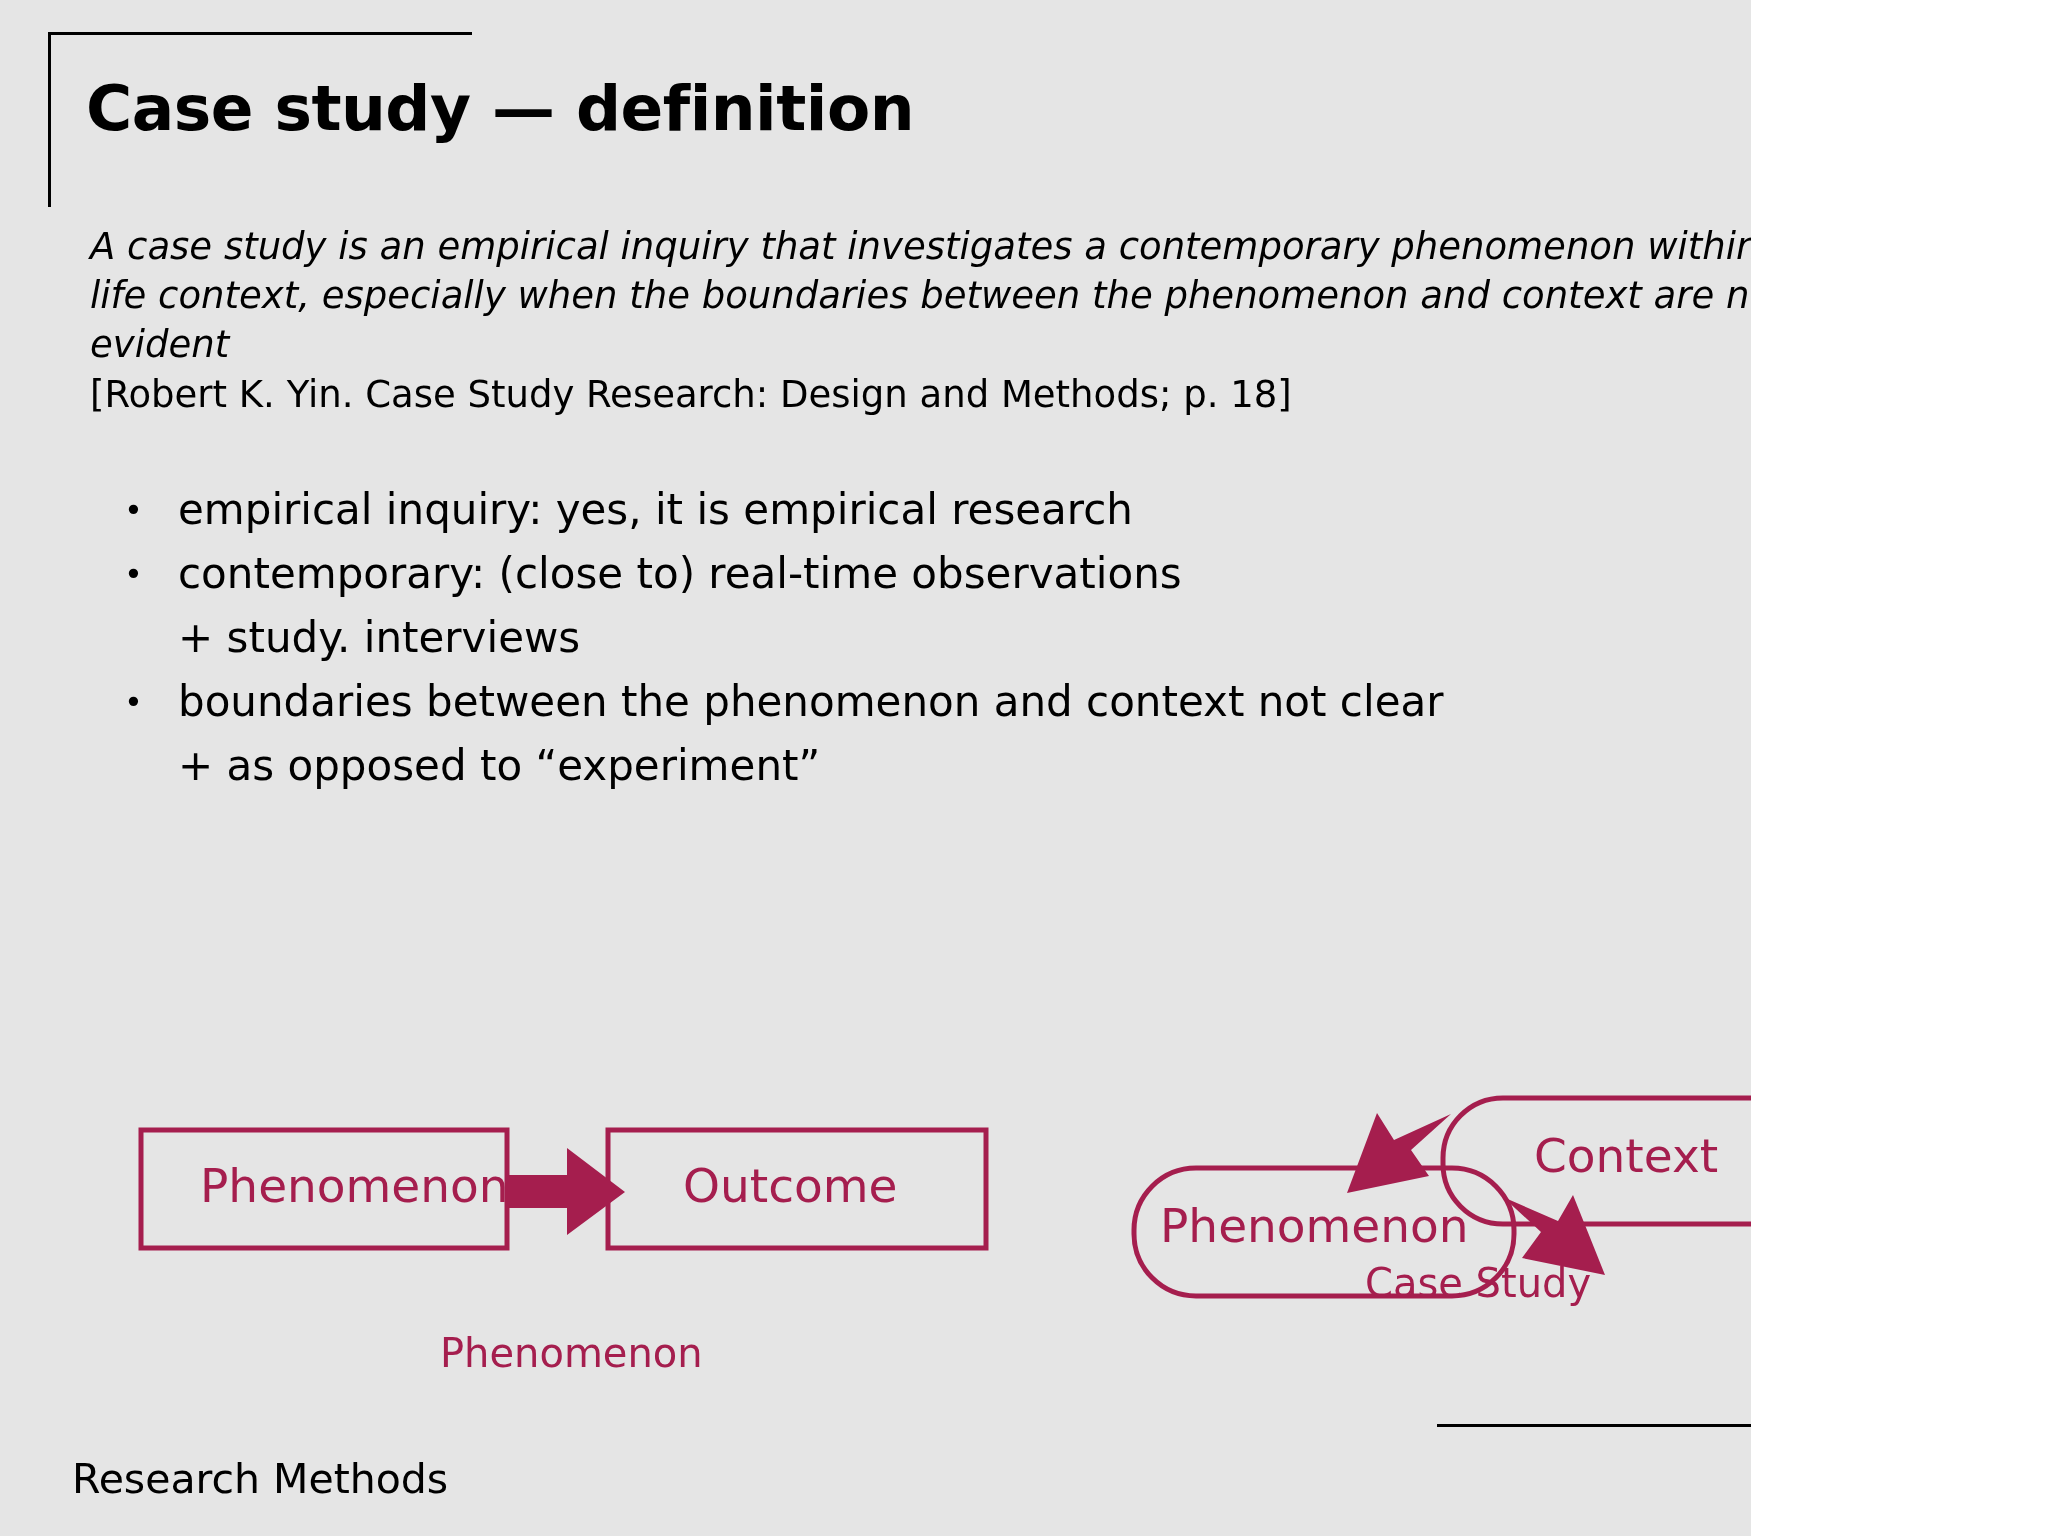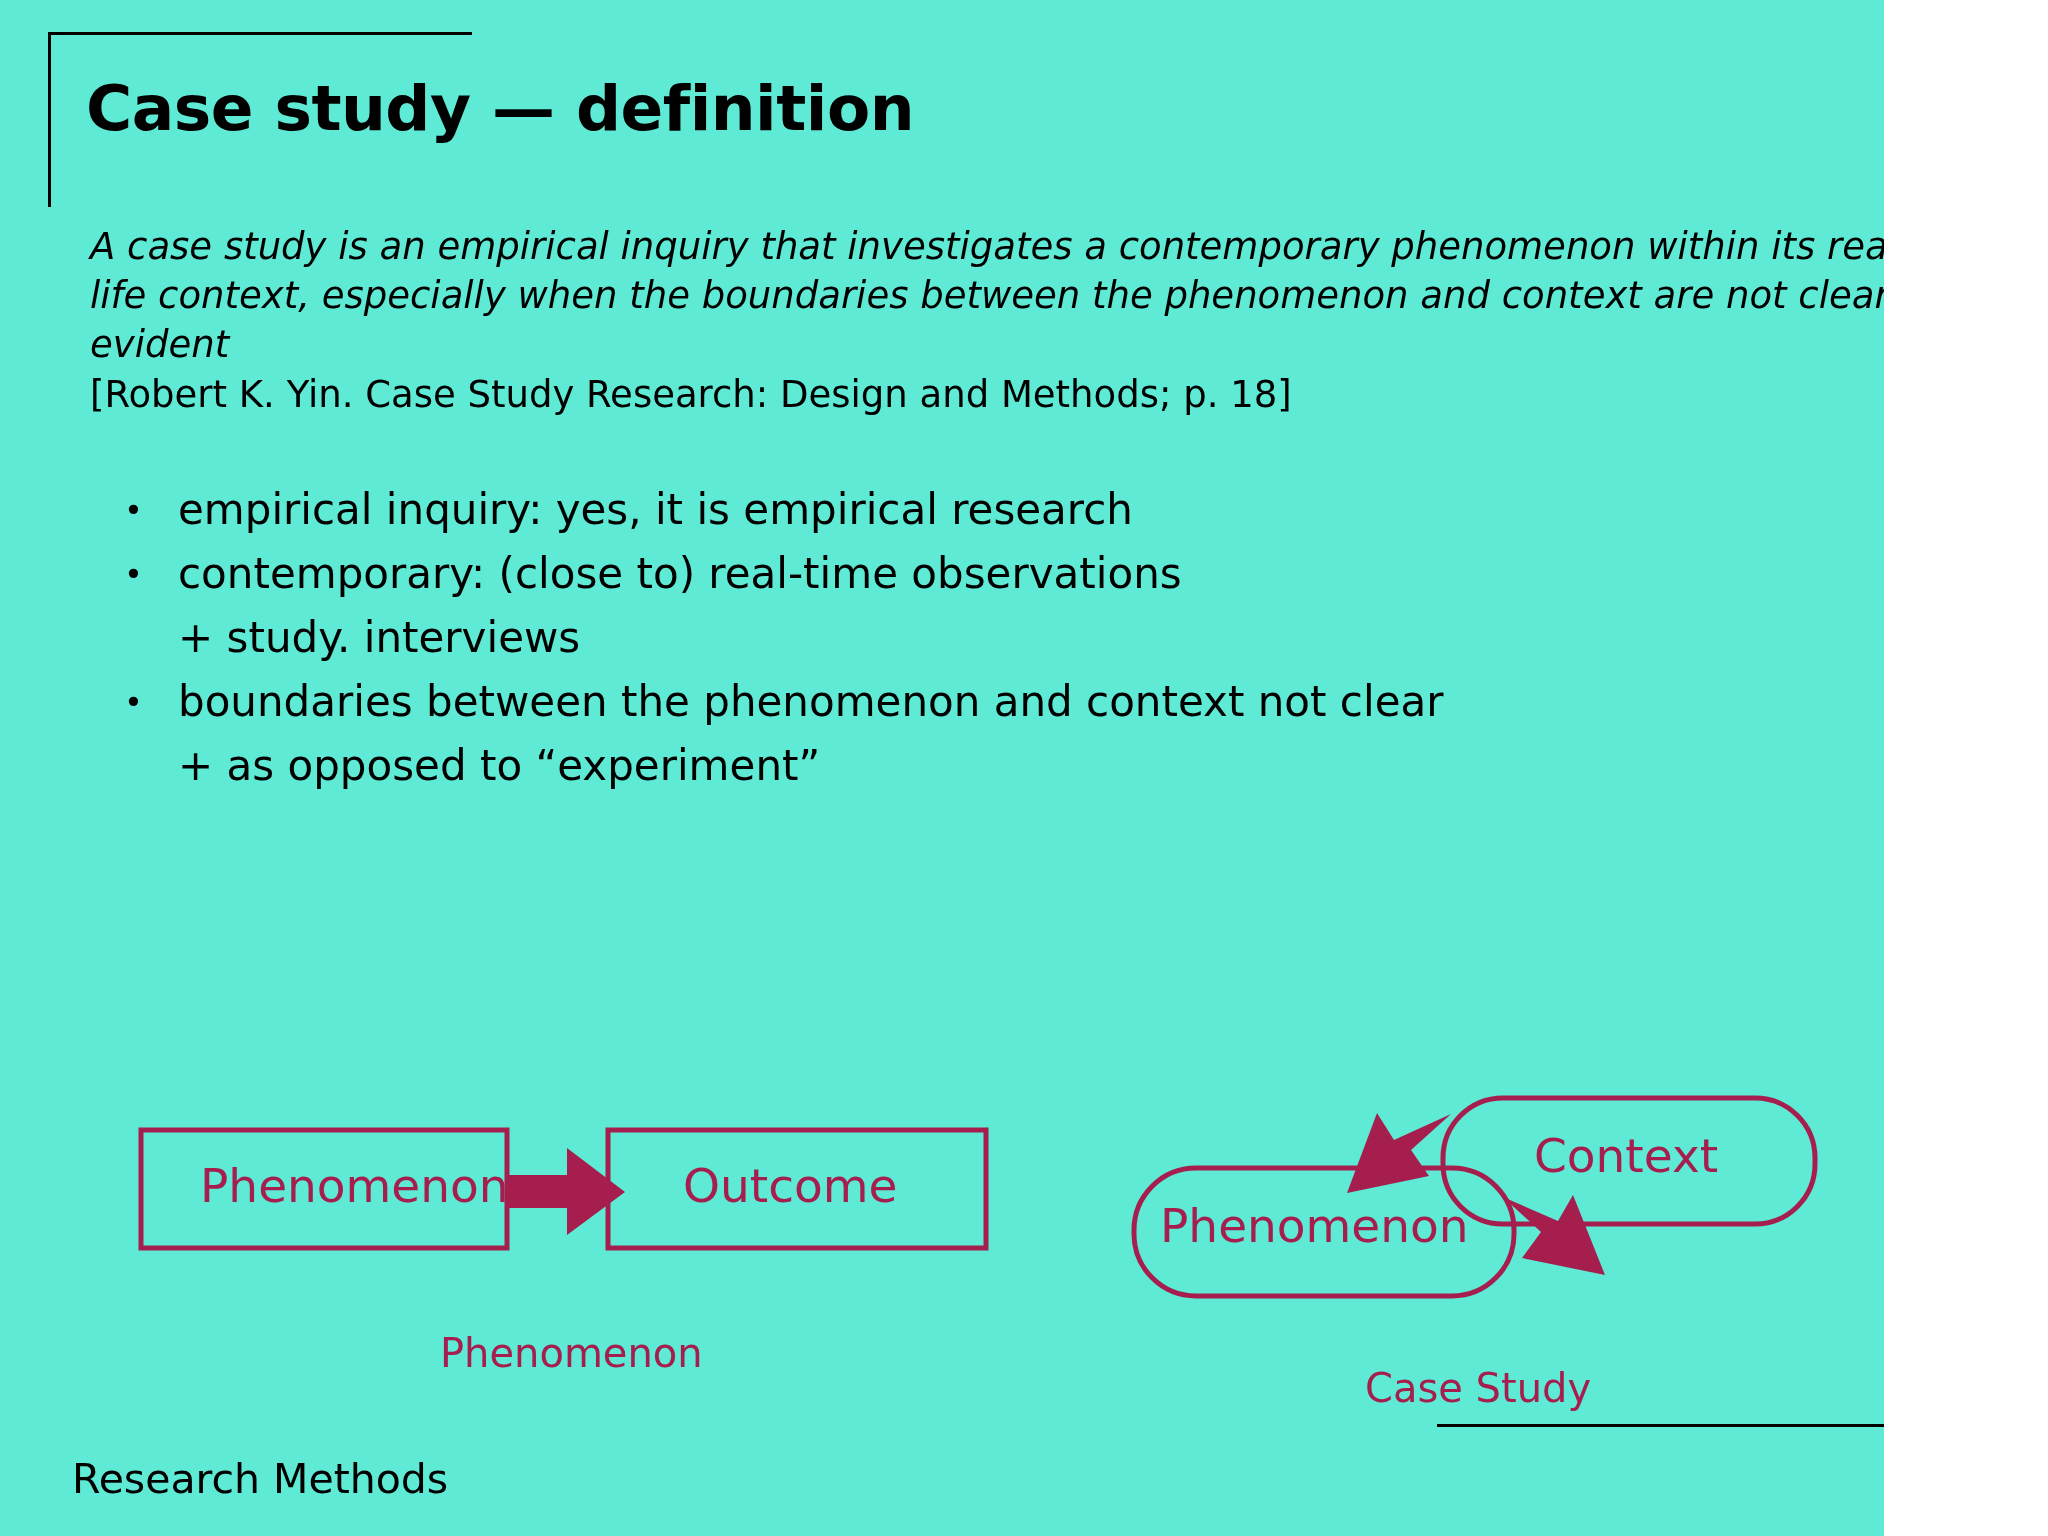--- a/index.html
+++ b/index.html
@@ -5,23 +5,23 @@
   html, body {
     margin: 0;
     padding: 0;
     background: #ffffff;
   }
   body {
     font-family: "DejaVu Sans", sans-serif;
   }
   #slide {
     position: relative;
-    width: 1884px;
+    width: 1751px;
     height: 1536px;
-    background: #5eead4;
+    background: #e5e5e5;
     overflow: hidden;
   }
 
   
   .frame-top-h {
     position: absolute;
     left: 48px;
     top: 32px;
     width: 424px;
     height: 3px;
@@ -207,18 +207,18 @@
 
     <polygon points="1211,1209 1266,1233 1281,1207 1313,1287 1230,1270 1249,1244" fill="#A51E4E" transform="translate(292,-12)"></polygon>
   </svg>
 
   <div class="box-label" style="left:200px; top:1158px;">Phenomenon</div>
   <div class="box-label" style="left:683px; top:1158px;">Outcome</div>
   <div class="caption" style="left:440px; top:1330px;">Phenomenon</div>
 
   <div class="box-label" style="left:1160px; top:1198px;">Phenomenon</div>
   <div class="box-label" style="left:1534px; top:1128px;">Context</div>
-  <div class="caption" style="left:1365px; top:1365px;">Case Study</div>
+  <div class="caption" style="left:1365px; top:1260px;">Case Study</div>
 
   <div class="footer-left">Research Methods</div>
   <div class="footer-page">14</div>
 
 </div>
 
 </body></html>

